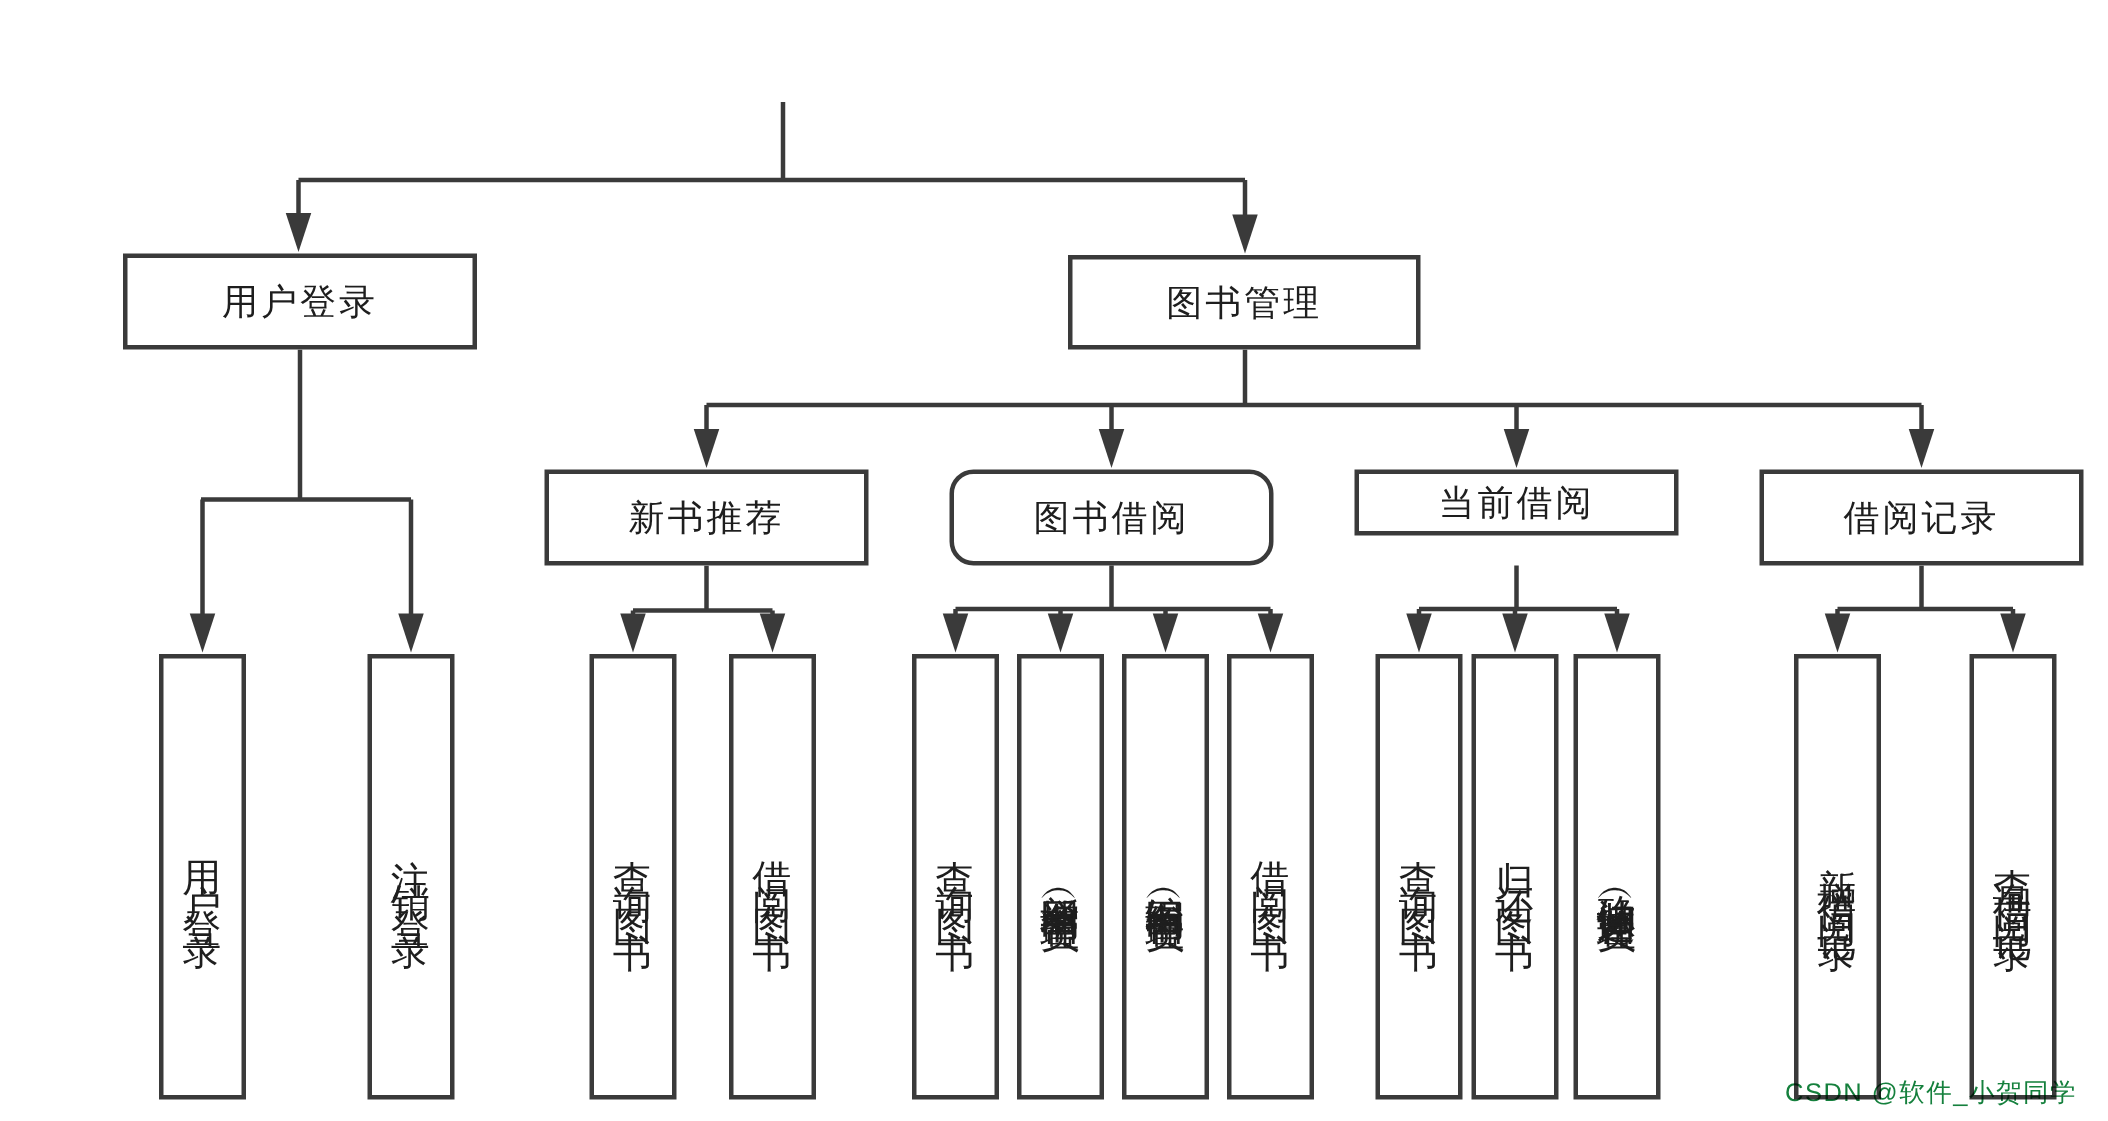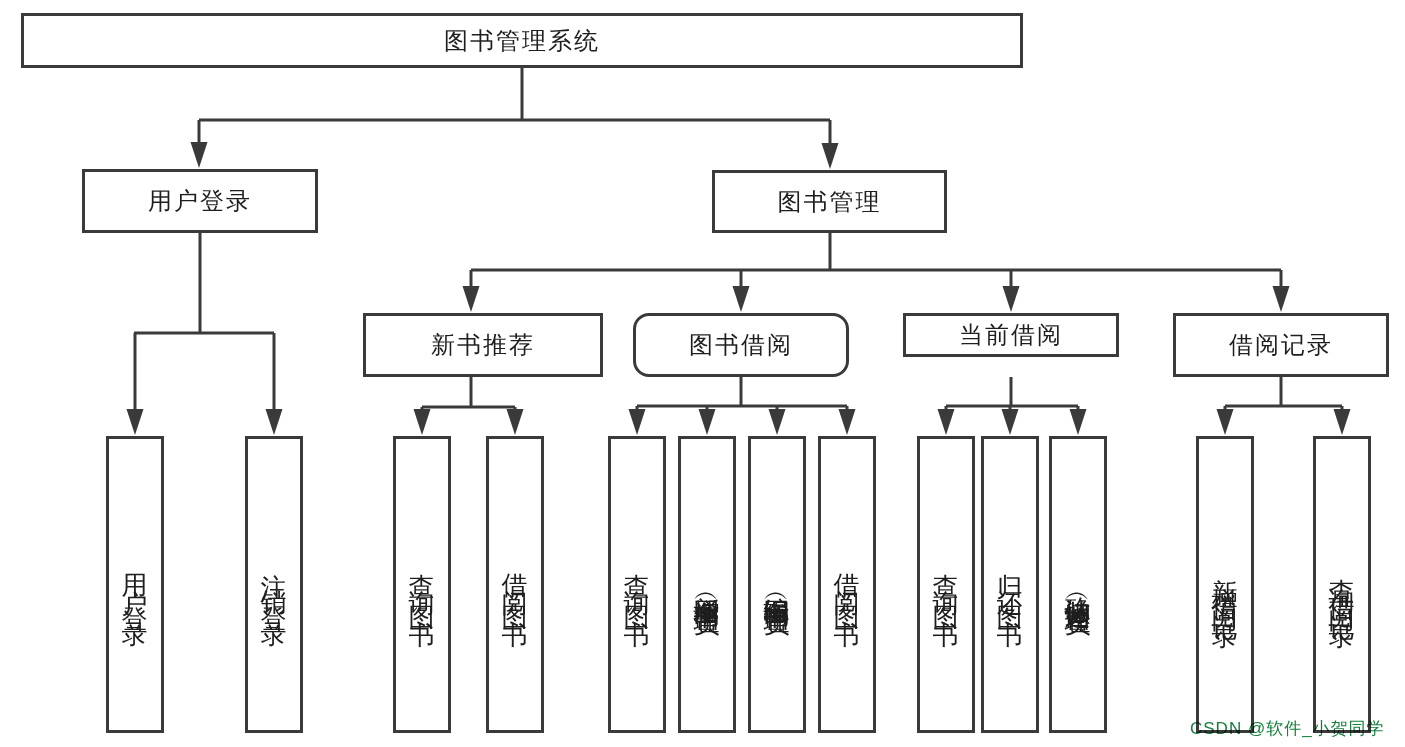--- a/index.html
+++ b/index.html
@@ -104,26 +104,25 @@
       <path d="M1010 406 V415" stroke="#3a3a3a" stroke-width="3" fill="none"></path>
       <polygon points="1001.5,409 1018.5,409 1010,435" fill="#3a3a3a"></polygon>
       <path d="M1078 406 V415" stroke="#3a3a3a" stroke-width="3" fill="none"></path>
       <polygon points="1069.5,409 1086.5,409 1078,435" fill="#3a3a3a"></polygon>
       <path d="M1225 406 V415" stroke="#3a3a3a" stroke-width="3" fill="none"></path>
       <polygon points="1216.5,409 1233.5,409 1225,435" fill="#3a3a3a"></polygon>
       <path d="M1342 406 V415" stroke="#3a3a3a" stroke-width="3" fill="none"></path>
       <polygon points="1333.5,409 1350.5,409 1342,435" fill="#3a3a3a"></polygon>
     </svg>
 
-  <div class="node h-node root-node" style="left:21px;top:13px;width:1002px;height:55px;">图书管理系统</div>
 
   <div class="node h-node" style="left:82px;top:169px;width:236px;height:64px;">用户登录</div>
   <div class="node h-node" style="left:712px;top:170px;width:235px;height:63px;">图书管理</div>
 
-  <div class="node h-node" style="left:363px;top:313px;width:240px;height:64px;">新书推荐</div>
+  <div class="node h-node" style="left:363px;top:313px;width:216px;height:64px;">新书推荐</div>
   <div class="node h-node" style="left:633px;top:313px;width:216px;height:64px;border-radius:16px;">图书借阅</div>
   <div class="node h-node" style="left:903px;top:313px;width:216px;height:44px;">当前借阅</div>
   <div class="node h-node" style="left:1173px;top:313px;width:216px;height:64px;">借阅记录</div>
 
   <div class="node v-node v4" style="left:106px;top:436px;width:58px;height:297px;">
     <span>用户登录</span>
   </div>
   <div class="node v-node v4" style="left:245px;top:436px;width:58px;height:297px;">
     <span>注销登录</span>
   </div>

